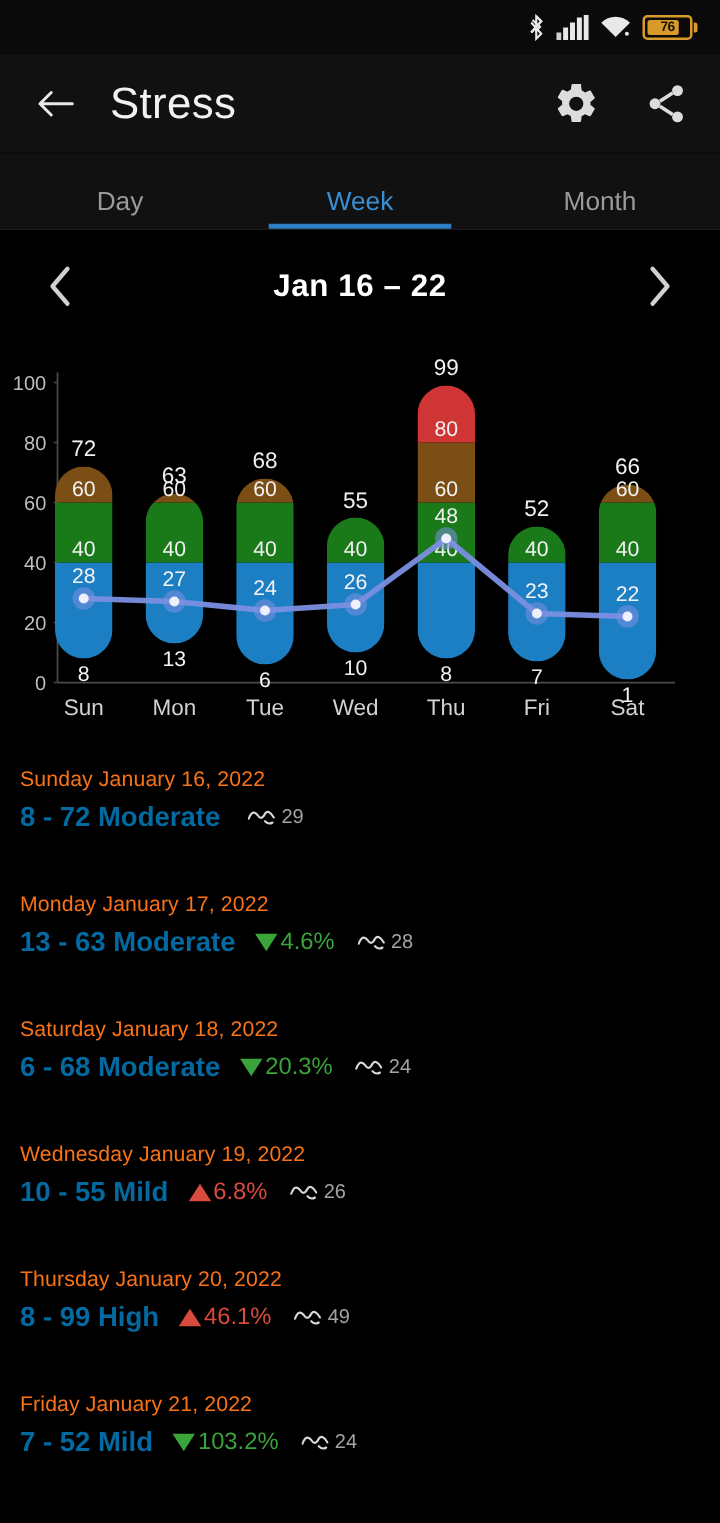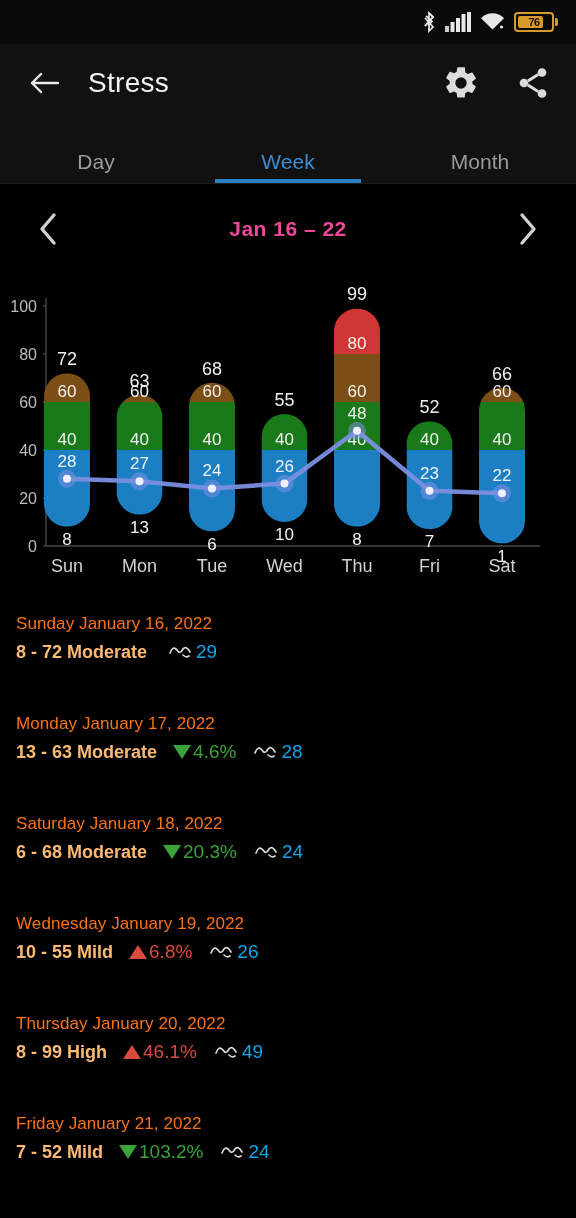--- a/index.html
+++ b/index.html
@@ -35,21 +35,21 @@
   }
   .batt-tip { width: 3px; height: 8px; background: #d79a2b; border-radius: 0 2px 2px 0; margin-left: 1px; }
 
   
   .appbar {
     height: 78px; background: #111111;
     display: flex; align-items: center; padding: 0 22px;
   }
   .back-btn { width: 44px; height: 44px; display:flex; align-items:center; justify-content:center; }
   .appbar-title {
-    font-size: 28px; color: #f2f2f2; font-weight: 500; margin-left: 22px; flex: 1;
+    font-size: 35px; color: #f2f2f2; font-weight: 500; margin-left: 22px; flex: 1;
     letter-spacing: .3px;
   }
   .appbar-actions { display: flex; align-items: center; gap: 30px; }
   .icon-btn { width: 42px; height: 42px; display:flex; align-items:center; justify-content:center; }
 
   
   .tabs {
     height: 62px; background: #111111; display: flex;
     border-bottom: 1px solid #1c1c1c;
   }
@@ -64,46 +64,46 @@
     width: 146px; height: 4px; background: transparent;
   }
   .tab.active .underline { background: #2f7fc4; }
 
   
   .weeknav {
     height: 90px; display: flex; align-items: center; justify-content: space-between;
     padding: 0 26px;
   }
   .weeknav-arrow { width: 44px; height: 44px; display:flex;align-items:center;justify-content:center; }
-  .weeknav-title { font-size: 21px; color: #ec4899; font-weight: bold; letter-spacing: .5px; }
+  .weeknav-title { font-size: 25px; color: #ffffff; font-weight: bold; letter-spacing: .5px; }
 
   
   .chart-wrap { position: relative; width: 576px; height: 330px; }
   .chart-svg { display: block; }
 
   
   .list { padding: 0 16px; }
   .entry { height: 100px; padding-top: 10px; }
   .entry-date { font-size: 17px; color: #f97316; margin-bottom: 7px; letter-spacing: .1px;}
   .entry-row { display: flex; align-items: center; }
   .entry-range {
-    font-size: 18px; color: #fdba74; font-weight: bold; white-space: nowrap;
+    font-size: 22px; color: #0369a1; font-weight: bold; white-space: nowrap;
   }
   .entry-delta {
     display: flex; align-items: center; gap: 2px; margin-left: 16px;
     font-size: 19px; white-space: nowrap;
   }
   .entry-delta.up { color: #d94b3c; }
   .entry-delta.down { color: #3aa33a; }
   .tri { width: 0; height: 0; }
   .tri.up { border-left: 9px solid transparent; border-right: 9px solid transparent; border-bottom: 14px solid #d94b3c; }
   .tri.down { border-left: 9px solid transparent; border-right: 9px solid transparent; border-top: 14px solid #3aa33a; }
   .entry-resp {
     display: flex; align-items: center; gap: 5px; margin-left: 18px;
-    font-size: 19px; color: #0ea5e9; white-space: nowrap;
+    font-size: 16px; color: #a3a3a3; white-space: nowrap;
   }
   .spacer-pad { margin-left: 22px; }
 </style>
 </head>
 <body>
 
 <div class="screen">
 
   <div class="statusbar">
     <span>

